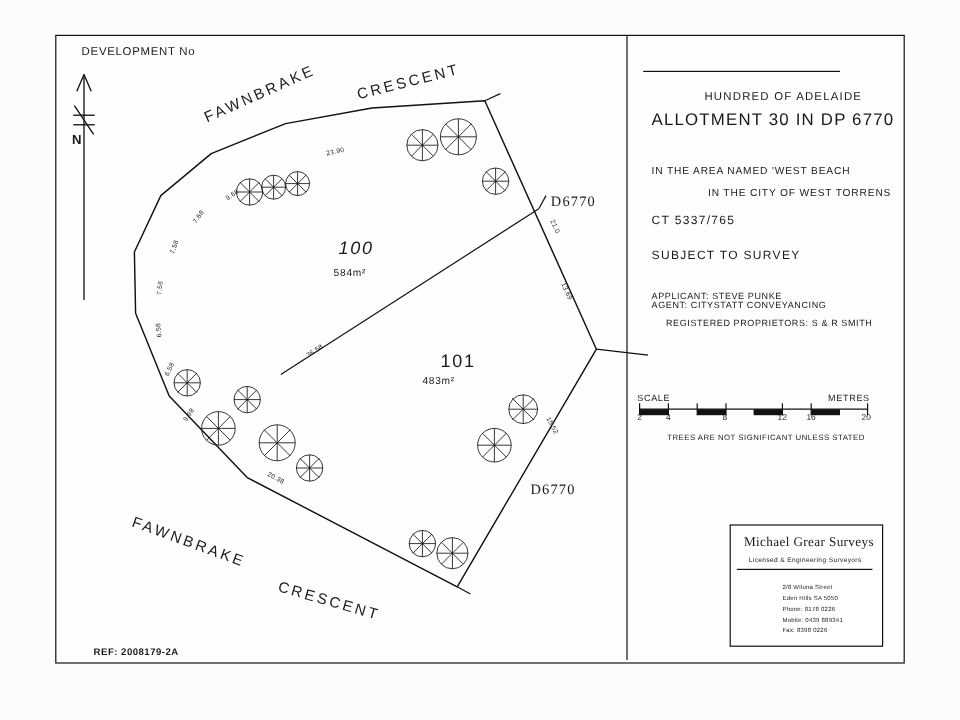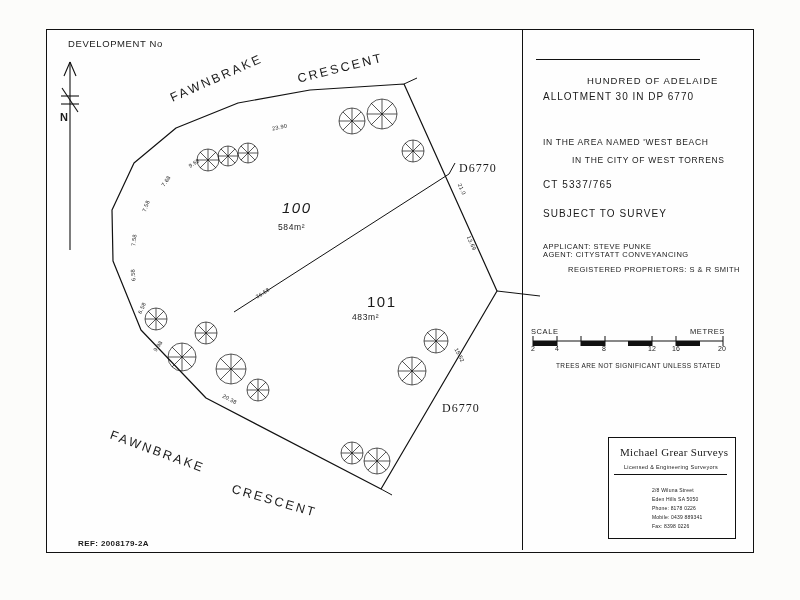--- a/index.html
+++ b/index.html
@@ -51,28 +51,28 @@
 
   .dp-label{position:absolute;font-size:12px;letter-spacing:1px;font-family:Liberation Serif, serif;}
   #dp-top{left:459px;top:161px;}
   #dp-bot{left:442px;top:401px;}
 
   
   .tb{position:absolute;white-space:nowrap;}
   #tb-title{left:538px;top:43px;font-size:11px;letter-spacing:1.1px;}
   #tb-underline{position:absolute;left:536px;top:59px;width:164px;height:1.1px;background:#111;}
   #tb-hundred{left:543px;top:75px;font-size:9.5px;letter-spacing:1px;padding-left:44px;}
-  #tb-allot{left:543px;top:91px;font-size:10px;letter-spacing:1px;}
+  #tb-allot{left:543px;top:91px;font-size:14px;letter-spacing:1px;}
   #tb-area1{left:543px;top:137px;font-size:8.5px;letter-spacing:.7px;}
-  #tb-area2{left:524px;top:155px;font-size:8.5px;letter-spacing:.7px;padding-left:48px;}
+  #tb-area2{left:542px;top:155px;font-size:8.5px;letter-spacing:.7px;padding-left:48px;}
   #tb-ct{left:543px;top:179px;font-size:10px;letter-spacing:1.1px;}
   #tb-subject{left:543px;top:208px;font-size:10px;letter-spacing:1.1px;}
   #tb-applicant{left:543px;top:242px;font-size:7.5px;letter-spacing:.5px;}
   #tb-agent{left:543px;top:250px;font-size:7.5px;letter-spacing:.5px;}
-  #tb-proprietors{left:556px;top:265px;font-size:7.5px;letter-spacing:.5px;padding-left:12px;}
+  #tb-proprietors{left:543px;top:265px;font-size:7.5px;letter-spacing:.5px;padding-left:12px;}
   #scale-word{position:absolute;left:531px;top:327px;font-size:7.5px;letter-spacing:.6px;}
   #metres-word{position:absolute;left:690px;top:327px;font-size:7.5px;letter-spacing:.6px;}
   .sc-tick{position:absolute;font-size:7px;}
   #notetrees{position:absolute;left:556px;top:362px;font-size:6.5px;letter-spacing:.4px;}
 
   
   #surv-box{position:absolute;left:608px;top:437px;width:126px;height:100px;border:1.3px solid #111;background:#fff;}
   #surv-name{position:absolute;left:620px;top:446px;font-size:11px;letter-spacing:.3px;font-family:"Liberation Serif", serif;}
   #surv-sub{position:absolute;left:624px;top:464px;font-size:5.5px;letter-spacing:.3px;}
   #surv-line{position:absolute;left:614px;top:474px;width:113px;height:.8px;background:#111;}

